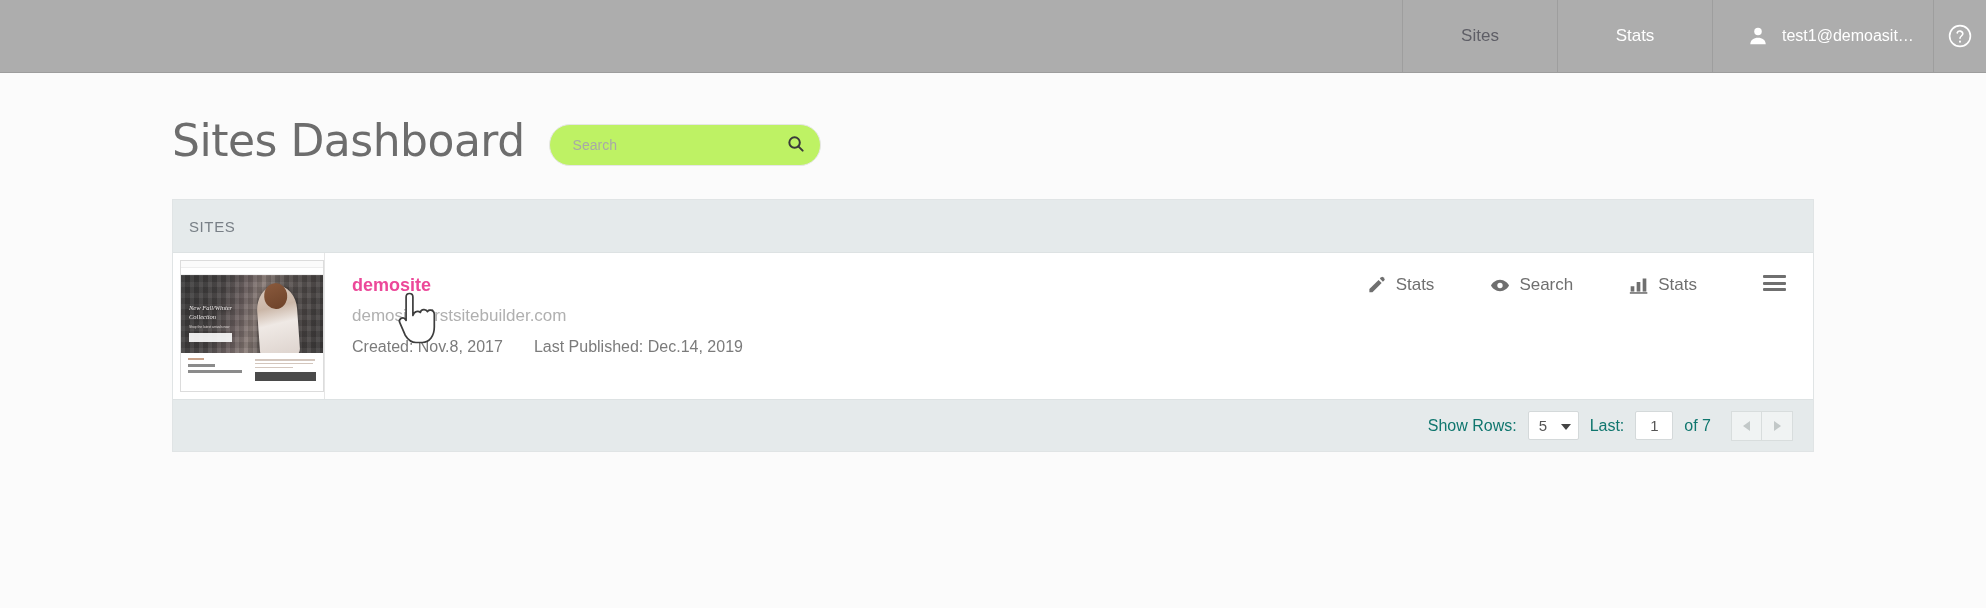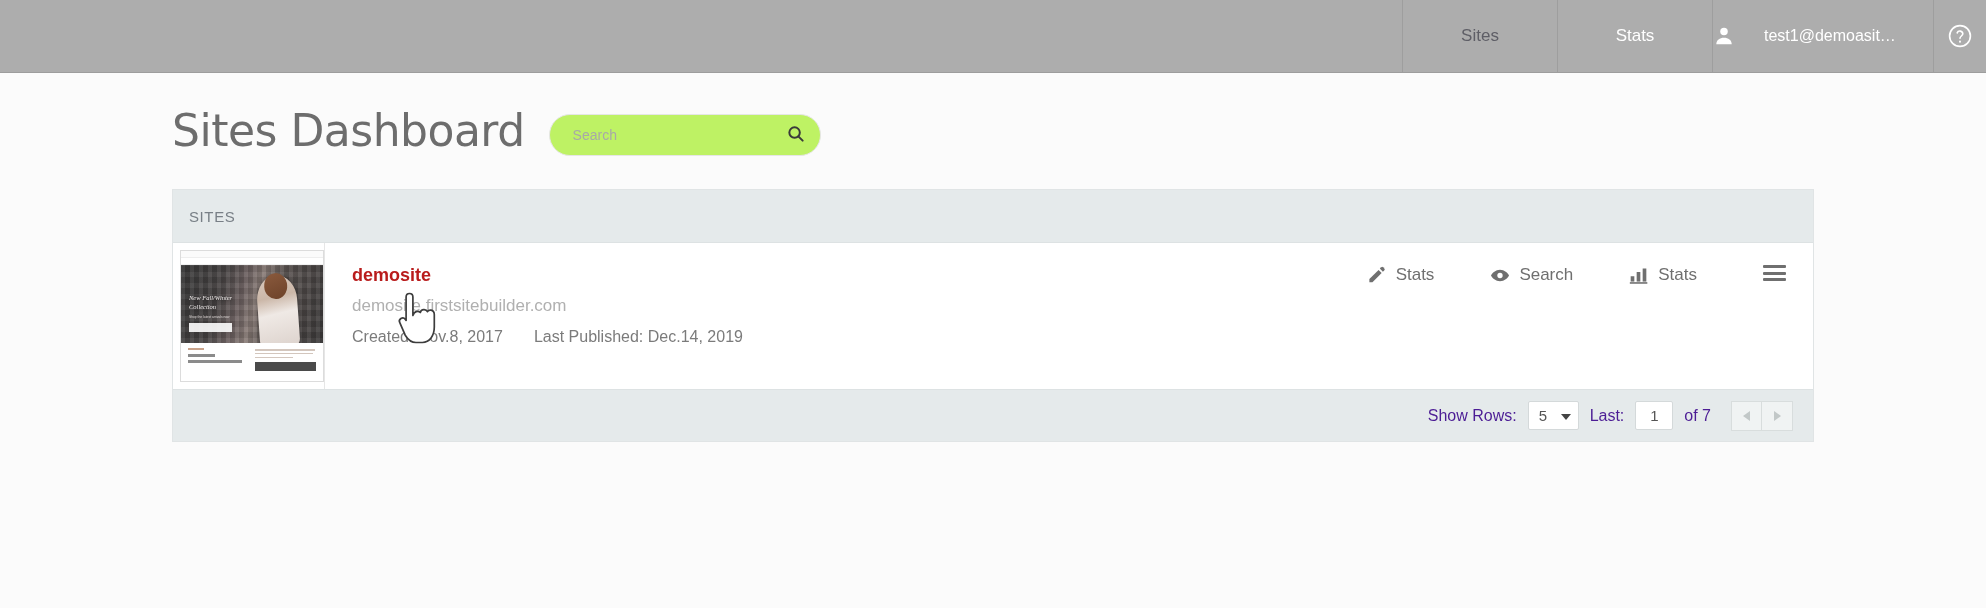--- a/index.html
+++ b/index.html
@@ -72,21 +72,22 @@
     user-select: none;
   }
 
   .nav-item.nav-sites { width: 155px; color: #5e5e66; }
   .nav-item.nav-stats { width: 155px; }
 
   .nav-user {
     width: 221px;
     display: flex;
     align-items: center;
-    gap: 29px;
+    gap: 13px;
+    padding-left: 34px;
     border-left: 1px solid #9e9e9e;
     cursor: pointer;
   }
   .nav-user .user-label {
     font-size: 16px;
     color: #ffffff;
     white-space: nowrap;
   }
 
   .avatar-icon { width: 22px; height: 22px; flex: 0 0 22px; }
@@ -98,21 +99,21 @@
     justify-content: center;
     border-left: 1px solid #9e9e9e;
     cursor: pointer;
   }
   .help-icon { width: 26px; height: 26px; }
 
   
   .page-head {
     display: flex;
     align-items: center;
-    padding: 32px 0 0 172px;
+    padding: 42px 0 0 172px;
     gap: 24px;
   }
 
   .page-title {
     font-family: "DejaVu Sans", sans-serif;
     font-size: 44px;
     font-weight: normal;
     color: #6d6d6d;
     letter-spacing: -0.5px;
     line-height: 1;
@@ -292,21 +293,21 @@
   .thumb-cta { height: 9px; background: #4a4a4a; margin-top: 4px; }
 
   .info-cell {
     flex: 1 1 auto;
     padding: 22px 0 0 27px;
   }
 
   .site-name {
     font-size: 18px;
     font-weight: bold;
-    color: #b91c1c;
+    color: #ec4899;
     text-decoration: none;
     cursor: pointer;
     display: inline-block;
   }
 
   .site-url {
     font-size: 17px;
     color: #b0b0b0;
     margin-top: 10px;
   }
@@ -365,21 +366,21 @@
     height: 52px;
     background: #e5eaeb;
     border-top: 1px solid #dde2e3;
     display: flex;
     align-items: center;
     justify-content: flex-end;
     padding-right: 20px;
     gap: 11px;
   }
 
-  .foot-label { font-size: 16px; color: #4c1d95; white-space: nowrap; }
+  .foot-label { font-size: 16px; color: #0f766e; white-space: nowrap; }
 
   .rows-select {
     position: relative;
     width: 51px;
     height: 29px;
     background: #ffffff;
     border: 1px solid #d4d9da;
     border-radius: 2px;
     display: flex;
     align-items: center;

